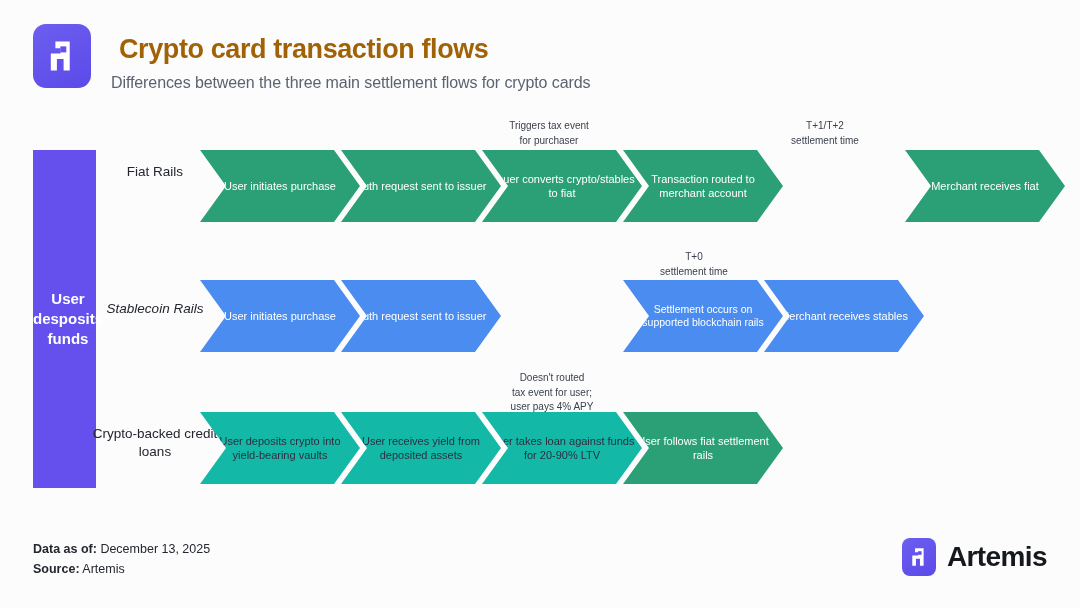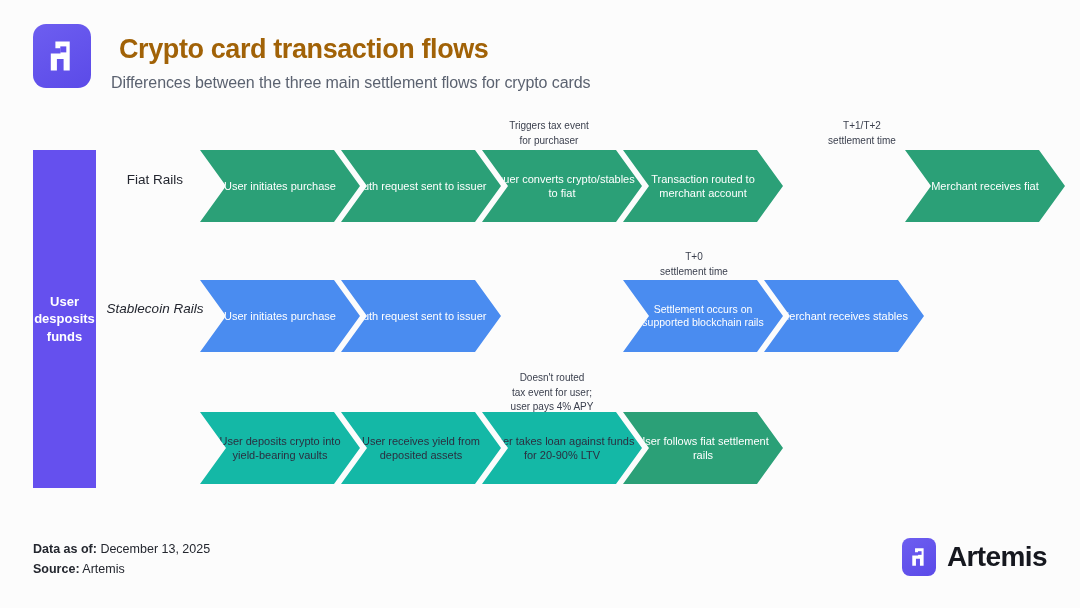--- a/index.html
+++ b/index.html
@@ -29,30 +29,30 @@
     font-size:16px;color:#5b6270;margin:6px 0 0 0;line-height:1.2;letter-spacing:-0.1px;
   }
 
   
   .diagram{position:absolute;left:0;top:0;width:1080px;height:608px;pointer-events:none;}
   .diagram > *{pointer-events:auto;}
 
   .deposit-bar{
     position:absolute;left:33px;top:150px;width:63px;height:338px;
     background:#6550ee;
-    display:flex;align-items:center;justify-content:center;
-    color:#ffffff;font-size:13px;font-weight:bold;line-height:1.35;text-align:center;
+    display:flex;align-items:center;
+    color:#ffffff;font-size:15px;font-weight:bold;line-height:1.35;text-align:center;
   }
 
   .row-label{
     position:absolute;
     font-size:13.5px;color:#23262f;text-align:center;line-height:1.35;
     width:130px;
   }
-  .row-label.r1{left:90px;top:171px;}
+  .row-label.r1{left:90px;top:163px;}
   .row-label.r2{left:90px;top:300px;font-style:italic;}
   .row-label.r3{left:90px;top:425px;}
 
   
   .chev{
     position:absolute;height:72px;
     display:flex;align-items:center;justify-content:center;
     text-align:center;line-height:1.28;
     box-sizing:border-box;
   }
@@ -107,26 +107,27 @@
 </div>
 
 <div class="diagram">
 
   <div class="deposit-bar">
     <span>User desposits funds</span>
   </div>
 
   <div class="row-label r1">Fiat Rails</div>
   <div class="row-label r2">Stablecoin Rails</div>
+  <div class="row-label r3">Crypto-backed credit loans</div>
 
   <div class="annot" style="left:484px;top:119px;width:130px;">
     <div>Triggers tax event</div>
     <div>for purchaser</div>
   </div>
-  <div class="annot" style="left:802px;top:119px;width:120px;">
+  <div class="annot" style="left:765px;top:119px;width:120px;">
     <div>T+1/T+2</div>
     <div>settlement time</div>
   </div>
 
   <div class="chev green start fs11" style="left:200px;top:150px;width:160px;">
     <span>User initiates purchase</span>
     </div>
   <div class="chev green head fs11" style="left:341px;top:150px;width:160px;">
     <span>Auth request sent to issuer</span>
     </div>

